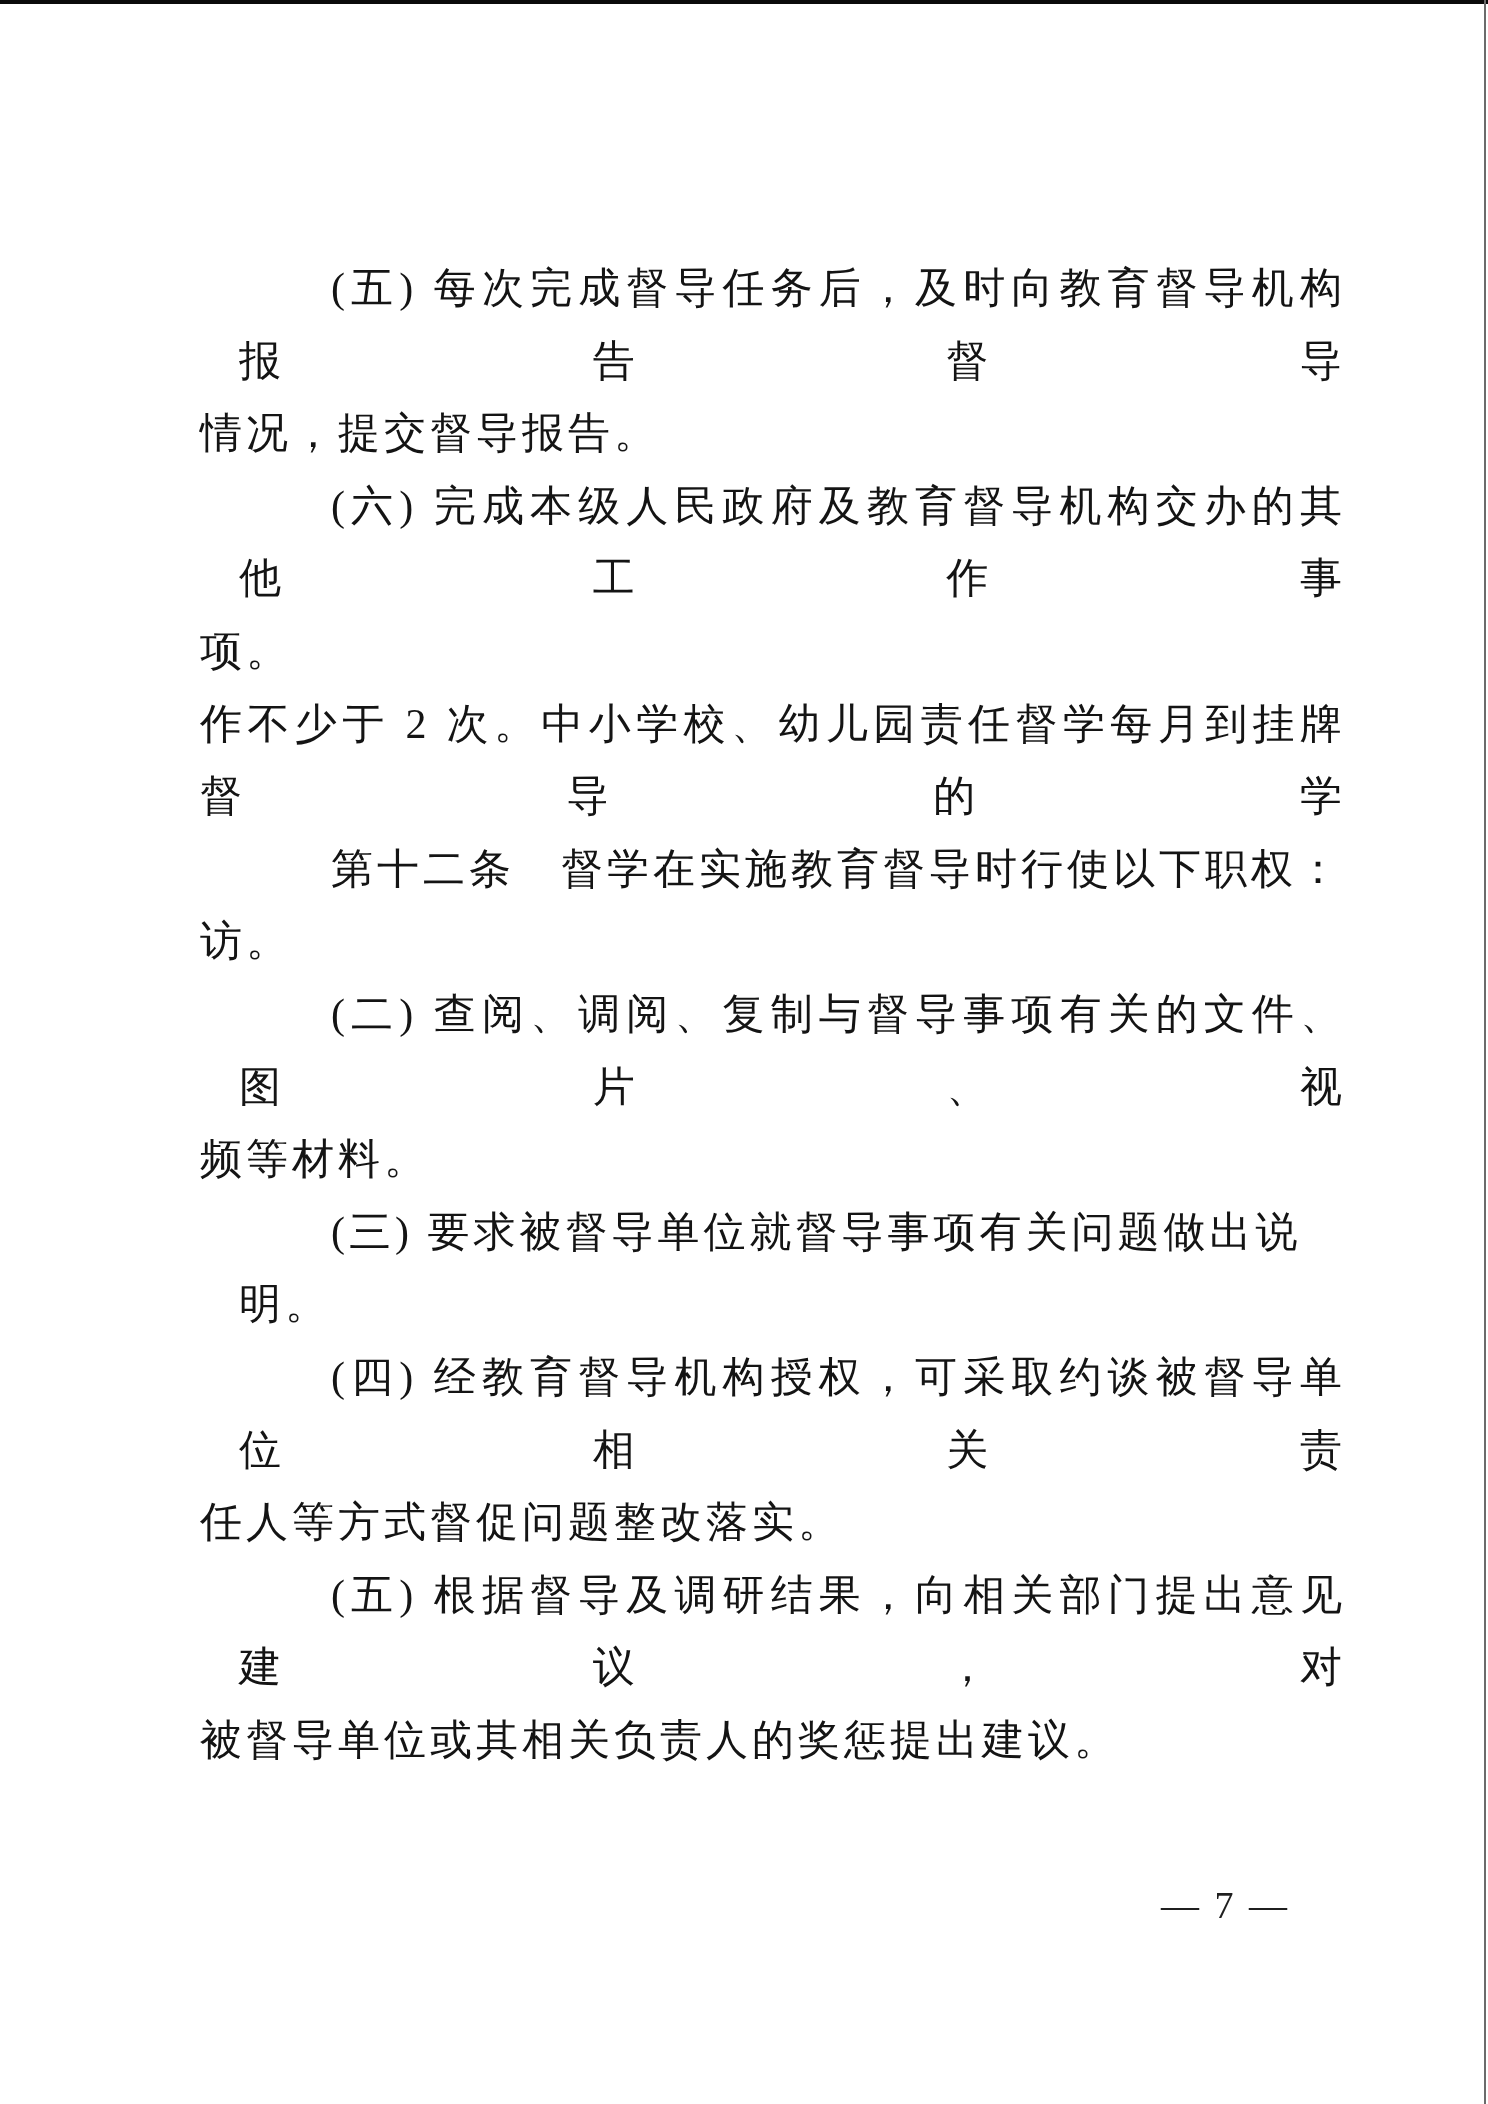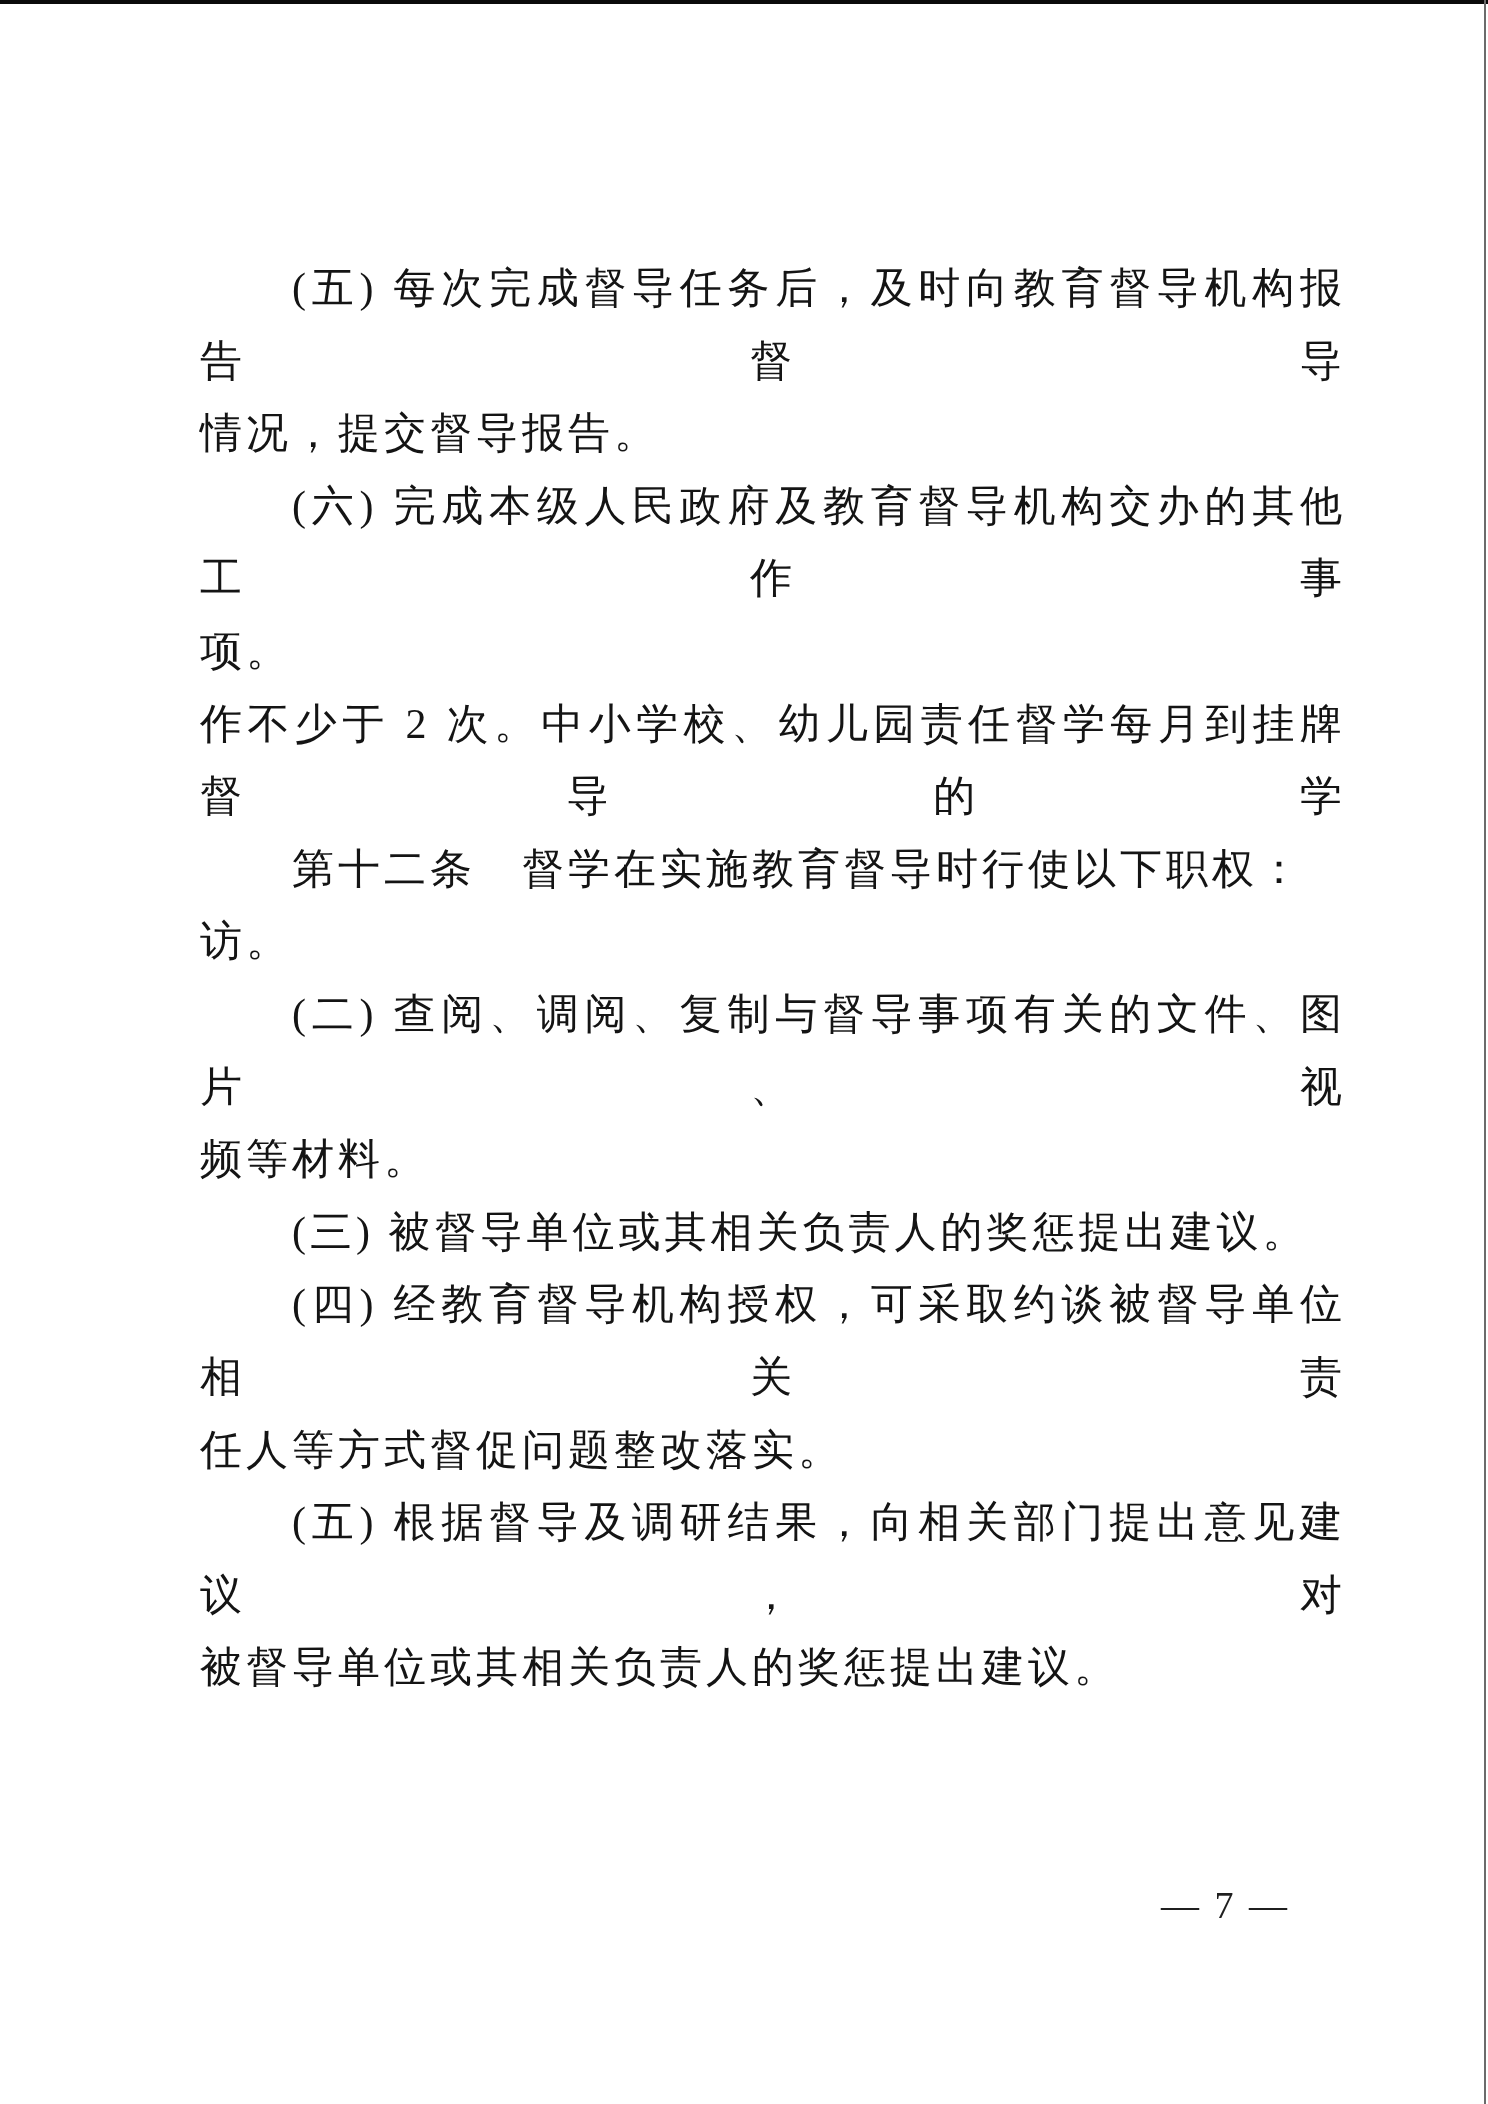--- a/index.html
+++ b/index.html
@@ -35,20 +35,21 @@
     color:#141414;
     font-size:42px;
     line-height:72.6px;
     letter-spacing:4px;
   }
   .line{
     white-space:pre-wrap;
   }
   .line.indent{
     text-indent:92px;
+    margin-left:39px;
   }
   .line.fill{
     text-align:justify;
     text-align-last:justify;
   }
   .page-number{
     position:absolute;
     left:200px;
     top:1869px;
     width:1146px;
@@ -72,21 +73,21 @@
   <div class="document-body">
       <div class="line indent fill">(五) 每次完成督导任务后，及时向教育督导机构报告督导</div>
       <div class="line">情况，提交督导报告。</div>
       <div class="line indent fill">(六) 完成本级人民政府及教育督导机构交办的其他工作事</div>
       <div class="line">项。</div>
       <div class="line fill">作不少于 2 次。中小学校、幼儿园责任督学每月到挂牌督导的学</div>
       <div class="line indent">第十二条　督学在实施教育督导时行使以下职权：</div>
       <div class="line">访。</div>
       <div class="line indent fill">(二) 查阅、调阅、复制与督导事项有关的文件、图片、视</div>
       <div class="line">频等材料。</div>
-      <div class="line indent">(三) 被督导单位或其相关负责人的奖惩提出建议。</div>
+      <div class="line indent">(三) 要求被督导单位就督导事项有关问题做出说明。</div>
       <div class="line indent fill">(四) 经教育督导机构授权，可采取约谈被督导单位相关责</div>
       <div class="line">任人等方式督促问题整改落实。</div>
       <div class="line indent fill">(五) 根据督导及调研结果，向相关部门提出意见建议，对</div>
       <div class="line">被督导单位或其相关负责人的奖惩提出建议。</div>
     </div>
 
   <div class="page-number">— 7 —</div>
 </div>
 
 </body></html>

